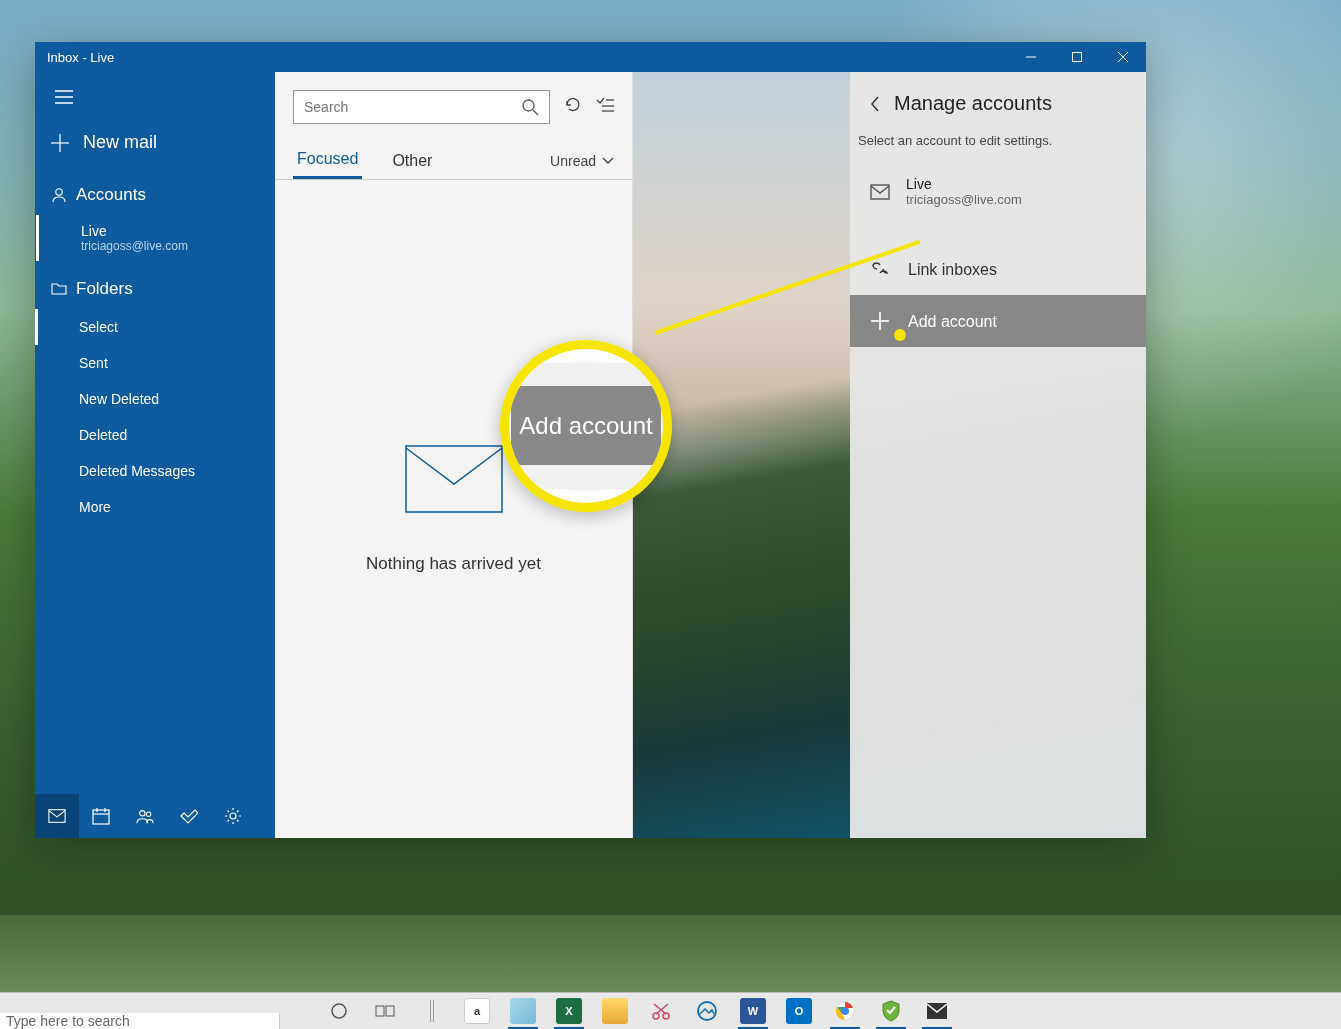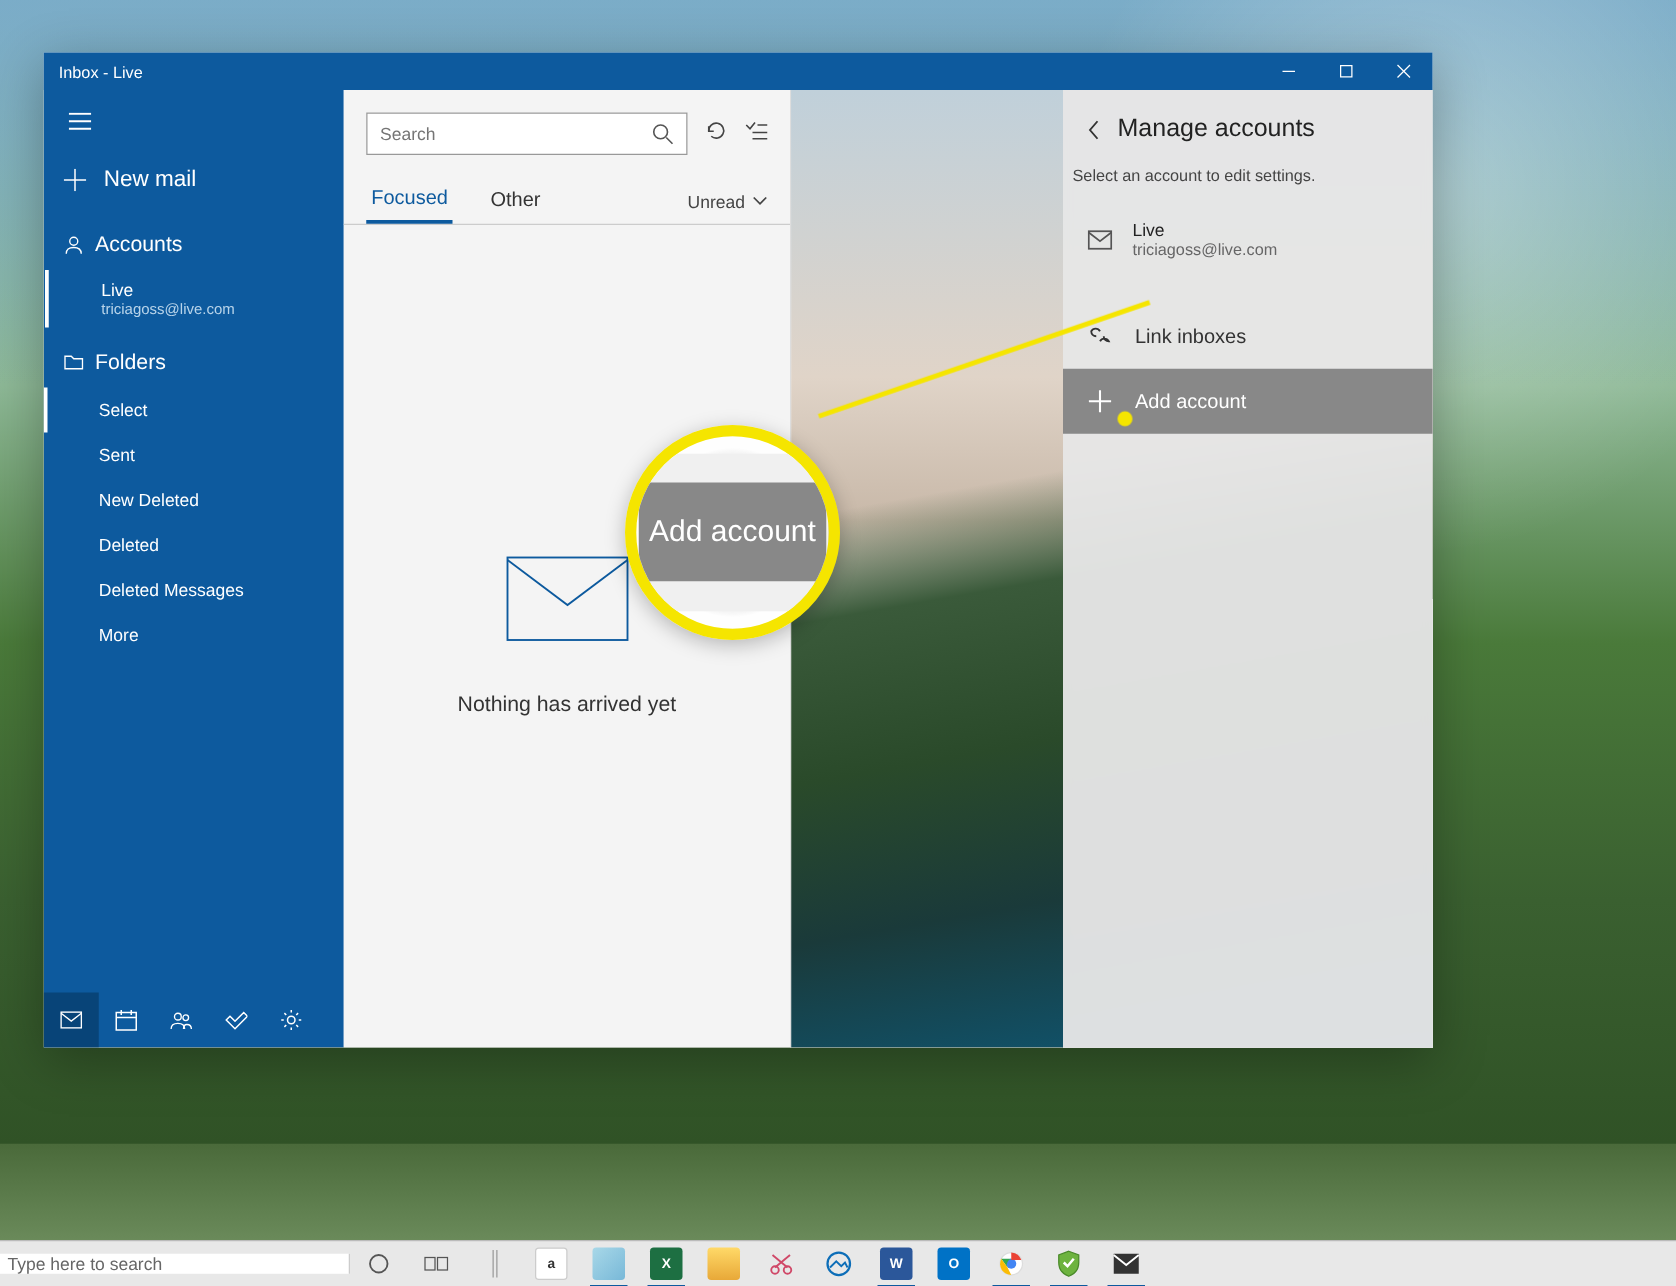--- a/index.html
+++ b/index.html
@@ -105,21 +105,21 @@
 .callout-band-bot { position:absolute; left:0; right:0; bottom:14px; height:24px; background:#f0f0f0;}
 .callout-line {
   position:absolute; z-index:29;
   left: 655px; top: 331px; width: 280px; height: 4px;
   background:#f5e500; transform-origin: left center; transform: rotate(-19deg);
 }
 .callout-dot { position:absolute; left:894px; top:329px; width:12px; height:12px; background:#f5e500; border-radius:50%; z-index:31;}
 
 .taskbar {
   position:absolute; left:0; right:0; bottom:0; height: 37px;
-  background:#e8e8e8; border-top:1px solid #bbb; display:flex; align-items:center;
+  background:#e8e8e8; border-top:1px solid #bbb; display:flex; align-items:flex-end;gap:36px;
 }
 .task-search { width:280px; border-right:1px solid #ccc; display:flex; align-items:center; padding-left:6px; font-size:14px; color:#666; background:#fff;}
 .task-icons { display:flex; align-items:center; }
 .task-icon { width:46px; height:37px; display:flex; align-items:center; justify-content:center; position:relative;}
 .task-icon.running::after { content:''; position:absolute; bottom:0; left:8px; right:8px; height:2px; background:#0d5a9e;}
 .ti-box { width:26px; height:26px; border-radius:3px; display:flex; align-items:center; justify-content:center; font-size:11px; font-weight:bold;}
 
 .desktop-bottom-gap { position:absolute; left:0; right:0; bottom:37px; height: 77px;
   background: linear-gradient(to bottom, #4a6a3a, #6a8a5a); }
 </style>

